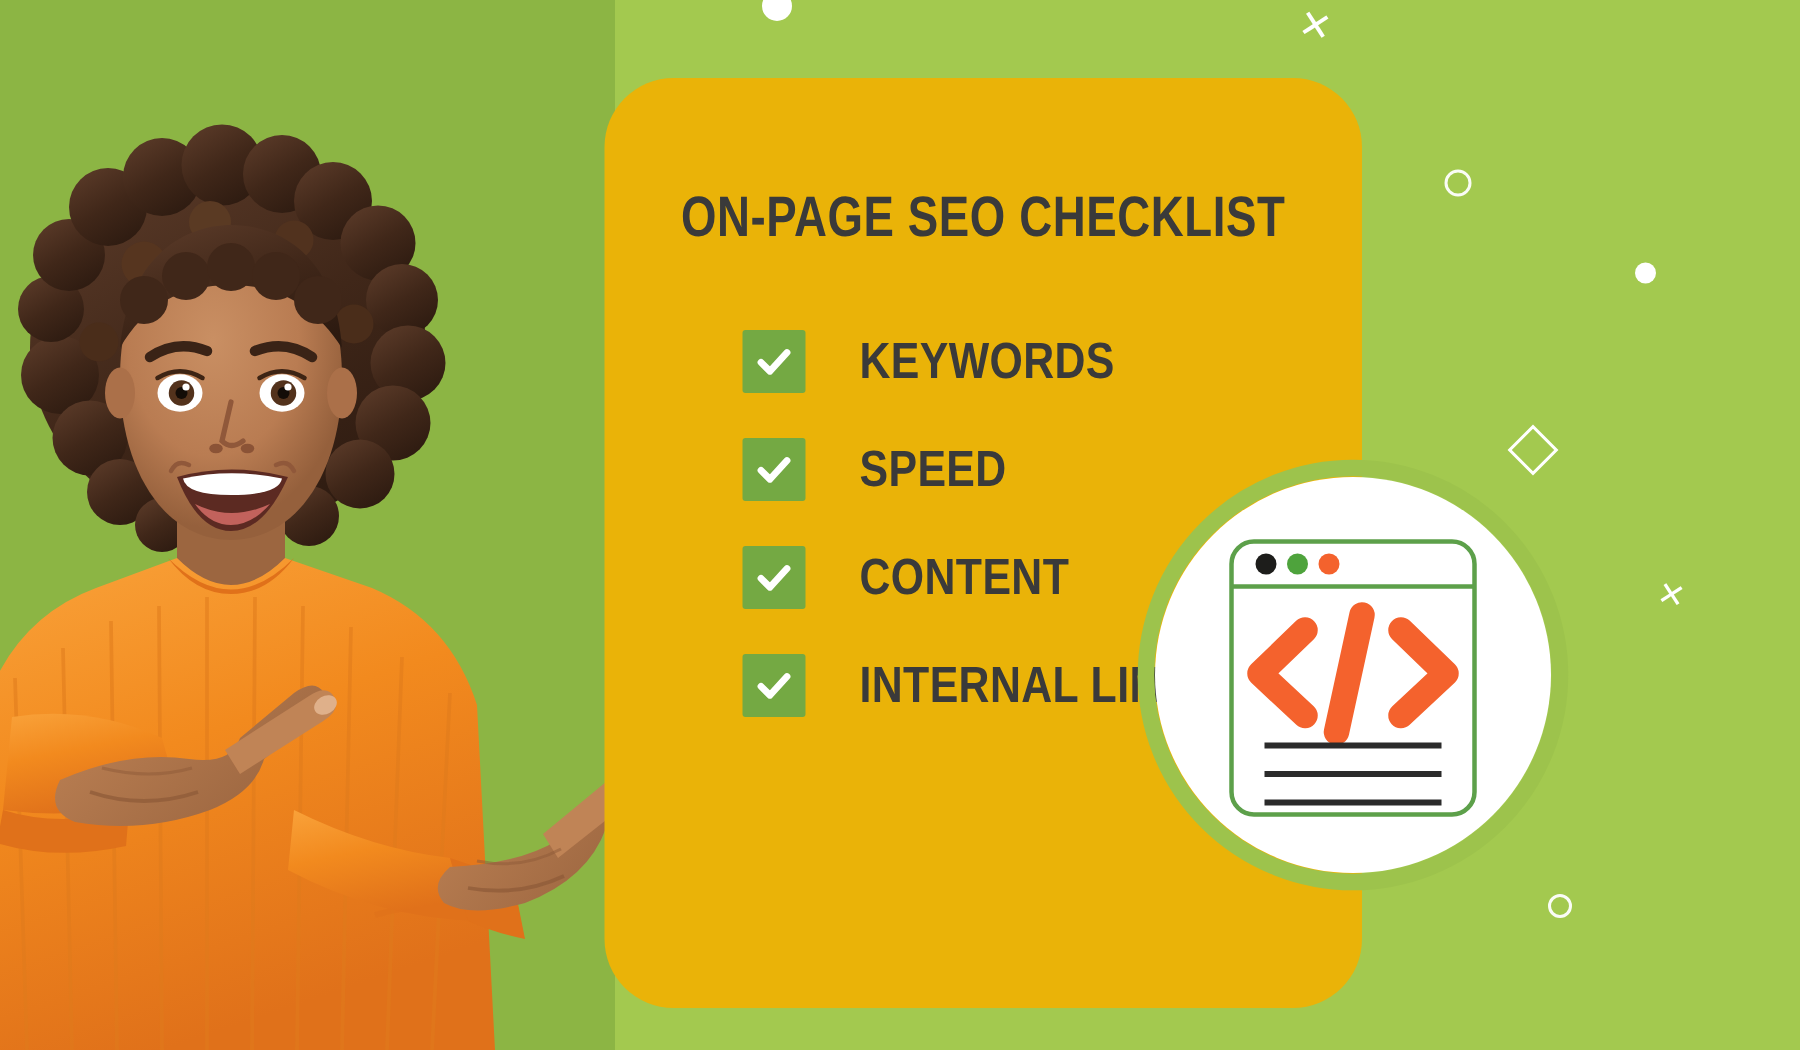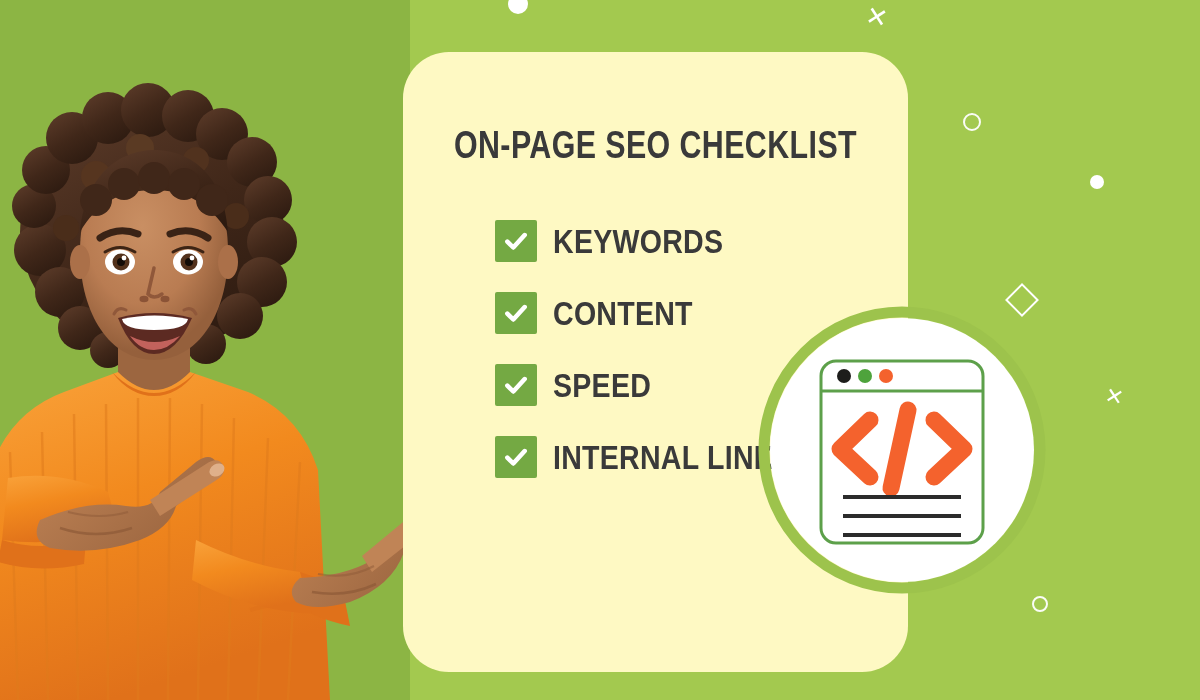--- a/index.html
+++ b/index.html
@@ -46,21 +46,21 @@
     overflow:hidden;
     background:#8cb544;
   }
   #photo-panel svg { display:block; width:410px; height:700px; }
 
   
   #checklist-card {
     position:absolute;
     left:403px; top:52px;
     width:505px; height:620px;
-    background:#fef9c3;
+    background:#eab308;
     border-radius:46px;
     z-index:4;
   }
 
   #card-title {
     position:absolute;
     left:0; right:0; top:72px;
     text-align:center;
     font-family:"Liberation Sans Narrow","Liberation Sans", sans-serif;
     font-weight:bold;
@@ -72,21 +72,21 @@
   }
 
   #checklist {
     position:absolute;
     left:92px; top:168px;
     display:flex; flex-direction:column;
     gap:30px;
   }
   .check-row {
     display:flex; align-items:center;
-    gap:16px;
+    gap:36px;
     height:42px;
   }
   .checkbox {
     width:42px; height:42px;
     background:#74a943;
     border-radius:2px;
     flex:0 0 42px;
     display:flex; align-items:center; justify-content:center;
   }
   .checkbox svg { width:26px; height:26px; display:block; }
@@ -304,30 +304,30 @@
         <span class="check-label">KEYWORDS</span>
       </div>
 
 
       <div class="check-row">
         <span class="checkbox">
           <svg viewBox="0 0 24 24" aria-hidden="true">
             <path d="M4 12.5 L9.5 18 L20 6.5" fill="none" stroke="#ffffff" stroke-width="4.2" stroke-linecap="round" stroke-linejoin="round"></path>
           </svg>
         </span>
-        <span class="check-label">CONTENT</span>
+        <span class="check-label">SPEED</span>
       </div>
 
       <div class="check-row">
         <span class="checkbox">
           <svg viewBox="0 0 24 24" aria-hidden="true">
             <path d="M4 12.5 L9.5 18 L20 6.5" fill="none" stroke="#ffffff" stroke-width="4.2" stroke-linecap="round" stroke-linejoin="round"></path>
           </svg>
         </span>
-        <span class="check-label">SPEED</span>
+        <span class="check-label">CONTENT</span>
       </div>
 
       <div class="check-row">
         <span class="checkbox">
           <svg viewBox="0 0 24 24" aria-hidden="true">
             <path d="M4 12.5 L9.5 18 L20 6.5" fill="none" stroke="#ffffff" stroke-width="4.2" stroke-linecap="round" stroke-linejoin="round"></path>
           </svg>
         </span>
         <span class="check-label">INTERNAL LINKS</span>
       </div>

